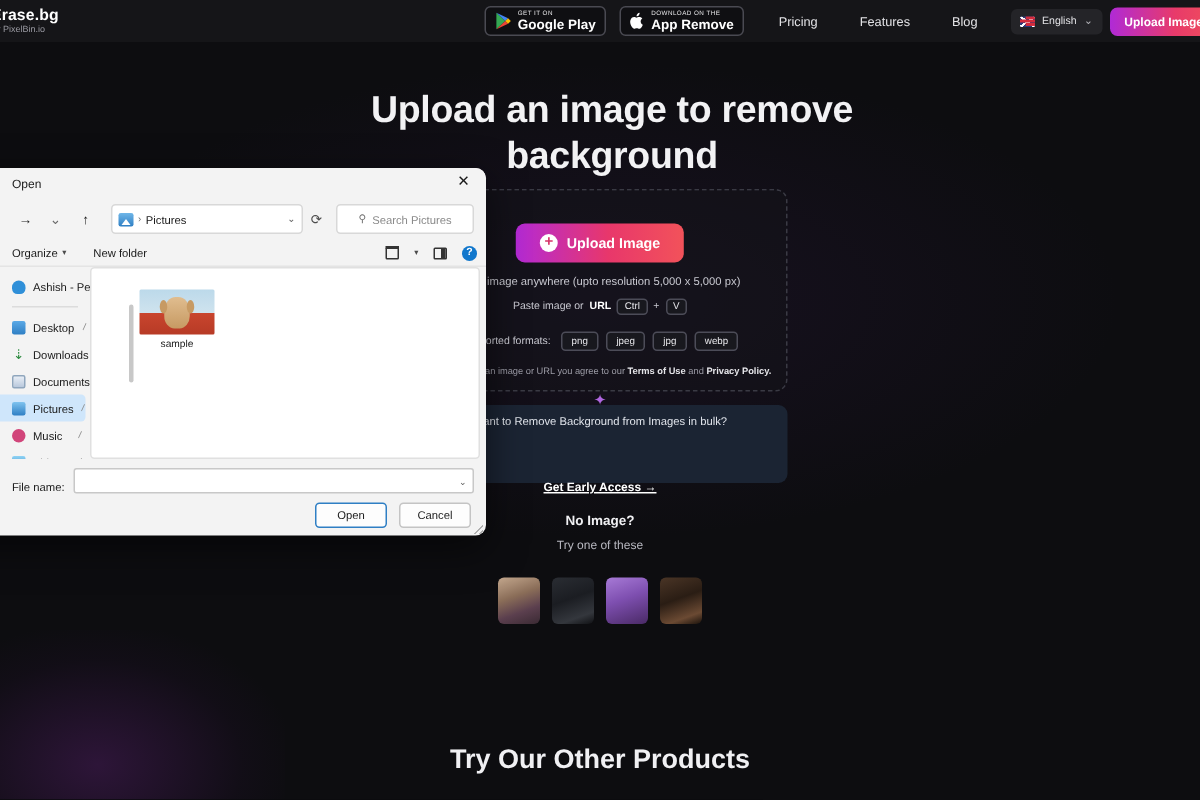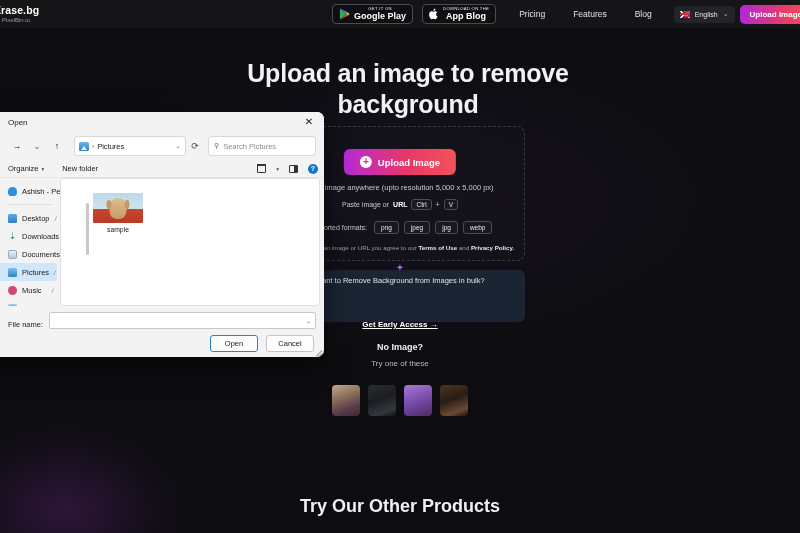--- a/index.html
+++ b/index.html
@@ -34,21 +34,21 @@
   .logo { margin-left: -6px; line-height: 1; }
   .logo .l1 { color: #ffffff; font-size: 10.5px; font-weight: 700; letter-spacing: .1px; display:block; }
   .logo .l2 { color: #9a9aa2; font-size: 6px; display:block; margin-top: 1px; }
   .header-right { margin-left: auto; display: flex; align-items: center; gap: 0; }
 
   .store-btn {
     display: flex; align-items: center; gap: 4px;
     border: 1px solid #4a4a52; border-radius: 4px;
     background: #0f0f12; padding: 2px 6px; height: 20px; margin-right: 9px;
   }
-  .store-btn .st-txt { line-height: 1; text-align: center; }
+  .store-btn .st-txt { line-height: 1; text-align: left; }
   .store-btn .st-small { display: block; color: #e8e8ea; font-size: 4.2px; letter-spacing: .3px; text-transform: uppercase; }
   .store-btn .st-big { display: block; color: #ffffff; font-size: 9px; font-weight: 700; margin-top: 1px; }
 
   .nav-link { color: #e3e3e6; font-size: 8.5px; margin: 0 14px; white-space: nowrap; }
 
   .lang-sel {
     display: flex; align-items: center; gap: 5px;
     background: #242428; border-radius: 4px; padding: 3px 6px; height: 17px;
     margin: 0 5px 0 8px;
   }
@@ -209,23 +209,23 @@
   }
   .crumb-ico:after {
     content:""; position:absolute; left:1.5px; bottom:1px; width:0; height:0;
     border-left:3px solid transparent; border-right:3px solid transparent; border-bottom:4px solid #fff;
   }
   .crumb-sep { color: #6a6a6a; font-size: 6.5px; }
   .crumb-txt { color: #1a1a1a; font-size: 7.5px; }
   .crumb-chev { margin-left: auto; color: #6a6a6a; font-size: 6.5px; }
   .refresh { width: 18px; text-align: center; color: #4a4a4a; font-size: 9px; }
   .search-box {
-    width: 108px; height: 20px; background: #ffffff;
+    width: 92px; height: 20px; background: #ffffff;
     border: 1px solid #d8d8d8; border-radius: 3px;
-    display: flex; align-items: center; gap: 4px; padding: 0 5px; margin-left: 4px;
+    display: flex; align-items: center; gap: 4px; padding: 0 5px; margin-left: 4px; justify-content: center;
   }
   .search-ico { color: #6a6a6a; font-size: 7px; }
   .search-ph { color: #8a8a8a; font-size: 7.5px; }
 
   .dlg-toolbar {
     height: 18px; display: flex; align-items: center; padding: 0 6px 0 46px; gap: 0;
     border-bottom: 1px solid #e4e4e4;
   }
   .tb-item { font-size: 7.5px; color: #1a1a1a; margin-right: 18px; display:flex; align-items:center; gap:3px;}
   .tb-caret { font-size: 5.5px; color: #4a4a4a; }
@@ -343,21 +343,21 @@
         </span>
       </div>
 
       <div class="store-btn">
         <svg width="10" height="12" viewBox="0 0 20 24">
           <path d="M14.2 12.6c0-2.6 2.1-3.8 2.2-3.9-1.2-1.8-3.1-2-3.8-2-1.6-.2-3.1.9-3.9.9-.8 0-2.1-.9-3.4-.9C3.6 6.7 2 7.8 1.1 9.5c-1.8 3.1-.5 7.8 1.3 10.3.9 1.3 1.9 2.6 3.2 2.6 1.3-.1 1.8-.8 3.4-.8 1.6 0 2 .8 3.4.8 1.4 0 2.3-1.3 3.2-2.5 1-1.5 1.4-2.9 1.4-3-.1 0-2.8-1.1-2.8-4.3z" fill="#fff"></path>
           <path d="M11.8 4.3c.7-.8 1.2-2 1-3.2-1 .1-2.3.7-3 1.6-.6.7-1.2 1.9-1 3.1 1.2.1 2.3-.6 3-1.5z" fill="#fff"></path>
         </svg>
         <span class="st-txt">
           <span class="st-small">Download on the</span>
-          <span class="st-big">App Blog</span>
+          <span class="st-big">App Remove</span>
         </span>
       </div>
 
       <a class="nav-link">Pricing</a>
       <a class="nav-link">Features</a>
       <a class="nav-link">Blog</a>
 
       <div class="lang-sel">
         <span class="flag"></span>
         <span class="lang-txt">English</span>

